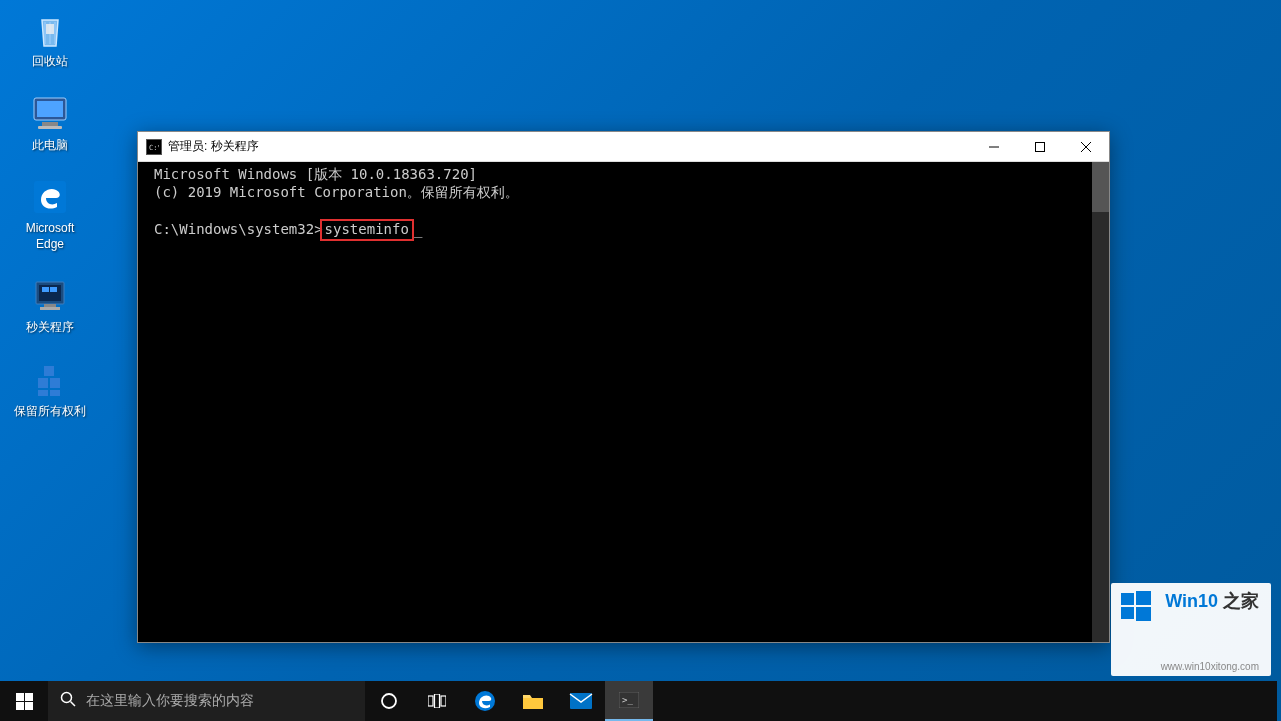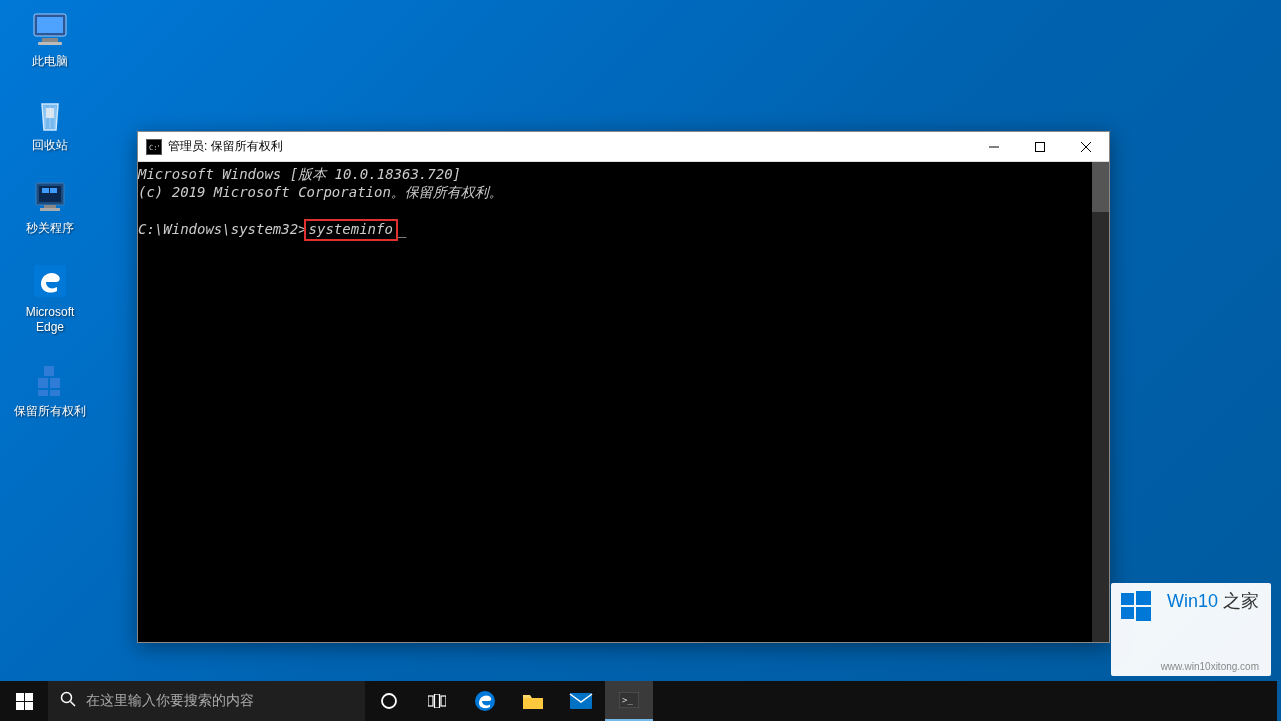--- a/index.html
+++ b/index.html
@@ -89,25 +89,24 @@
   font-size: 12px;
   color: #000;
 }
 
 .cmd-body {
   height: calc(100% - 30px);
   background: #000;
   color: #ccc;
   font-family: "NSimSun", "SimSun", "Consolas", monospace;
   font-size: 14px;
-  padding: 4px 0;
+  padding: 4px 16px;
   position: relative;
   line-height: 1.25;
   white-space: pre;
-  font-style: italic;
 }
 .cmd-scrollbar {
   position: absolute;
   right: 0;
   top: 0;
   width: 17px;
   height: 100%;
   background: #2b2b2b;
 }
 .cmd-scrollbar .thumb {
@@ -187,106 +186,106 @@
   flex-direction: column;
   align-items: flex-end;
 }
 .watermark .wm-logo {
   position: absolute;
   left: 8px;
   top: 6px;
 }
 .watermark .wm-title {
   font-size: 18px;
-  font-weight: 400;
+  font-weight: 700;
   color: #333;
 }
 .watermark .wm-title .accent { color: #0078d7; }
 .watermark .wm-url {
   font-size: 10px;
   color: #888;
   margin-top: 48px;
 }
 </style>
 </head>
 <body>
 
 <div class="desktop-icons">
 
   <div class="desktop-icon">
     <div class="icon-img">
+      <svg width="44" height="44" viewBox="0 0 44 44">
+        <path d="M14 12 L30 12 L28 38 L16 38 Z" fill="rgba(200,230,255,0.6)" stroke="#cde8ff" stroke-width="1.5"></path>
+        <path d="M17 14 L17 36 M22 14 L22 36 M27 14 L27 36" stroke="#a0d0ff" stroke-width="1"></path>
+        <rect x="18" y="16" width="8" height="10" fill="#f0f0f0" opacity="0.8"></rect>
+      </svg>
+    </div>
+    <div class="icon-label">回收站</div>
+  </div>
+
+  <div class="desktop-icon">
+    <div class="icon-img">
       <svg width="44" height="40" viewBox="0 0 44 40">
         <rect x="6" y="4" width="32" height="22" rx="2" fill="#2b5797" stroke="#9ecfff" stroke-width="1"></rect>
         <rect x="9" y="7" width="26" height="16" fill="#4da3ff"></rect>
         <rect x="14" y="28" width="16" height="4" fill="#888"></rect>
         <rect x="10" y="32" width="24" height="3" rx="1" fill="#bbb"></rect>
       </svg>
     </div>
     <div class="icon-label">此电脑</div>
   </div>
 
+
   <div class="desktop-icon">
     <div class="icon-img">
       <svg width="44" height="44" viewBox="0 0 44 44">
-        <path d="M14 12 L30 12 L28 38 L16 38 Z" fill="rgba(200,230,255,0.6)" stroke="#cde8ff" stroke-width="1.5"></path>
-        <path d="M17 14 L17 36 M22 14 L22 36 M27 14 L27 36" stroke="#a0d0ff" stroke-width="1"></path>
-        <rect x="18" y="16" width="8" height="10" fill="#f0f0f0" opacity="0.8"></rect>
-      </svg>
-    </div>
-    <div class="icon-label">回收站</div>
-  </div>
-
+        <rect x="6" y="6" width="32" height="32" rx="3" fill="#0078d7"></rect>
+        <path d="M13 25 C13 16 22 12 28 15 C33 17 33 23 28 23 L18 23 C18 29 24 31 29 28 L29 32 C21 36 13 32 13 25 Z" fill="#fff"></path>
+      </svg>
+    </div>
+    <div class="icon-label">Microsoft Edge</div>
+  </div>
 
   <div class="desktop-icon">
     <div class="icon-img">
       <svg width="44" height="40" viewBox="0 0 44 40">
         <rect x="8" y="6" width="28" height="22" rx="1" fill="#1a4c80" stroke="#3e7fbf"></rect>
         <rect x="11" y="9" width="22" height="16" fill="#0a2850"></rect>
         <rect x="14" y="11" width="7" height="5" fill="#3e9bff"></rect>
         <rect x="22" y="11" width="7" height="5" fill="#3e9bff"></rect>
         <rect x="16" y="28" width="12" height="3" fill="#888"></rect>
         <rect x="12" y="31" width="20" height="3" fill="#aaa"></rect>
       </svg>
     </div>
     <div class="icon-label">秒关程序</div>
   </div>
 
   <div class="desktop-icon">
     <div class="icon-img">
       <svg width="44" height="44" viewBox="0 0 44 44">
-        <rect x="6" y="6" width="32" height="32" rx="3" fill="#0078d7"></rect>
-        <path d="M13 25 C13 16 22 12 28 15 C33 17 33 23 28 23 L18 23 C18 29 24 31 29 28 L29 32 C21 36 13 32 13 25 Z" fill="#fff"></path>
-      </svg>
-    </div>
-    <div class="icon-label">Microsoft Edge</div>
-  </div>
-
-  <div class="desktop-icon">
-    <div class="icon-img">
-      <svg width="44" height="44" viewBox="0 0 44 44">
         <rect x="10" y="20" width="10" height="10" fill="#2e7cd6"></rect>
         <rect x="22" y="20" width="10" height="10" fill="#2e7cd6"></rect>
         <rect x="16" y="8" width="10" height="10" fill="#2e7cd6"></rect>
         <rect x="10" y="32" width="10" height="6" fill="#2e7cd6"></rect>
         <rect x="22" y="32" width="10" height="6" fill="#2e7cd6"></rect>
       </svg>
     </div>
     <div class="icon-label">保留所有权利</div>
   </div>
 
 </div>
 
 <div class="cmd-window">
   <div class="cmd-titlebar">
     <div class="title-icon">
       <svg width="10" height="8" viewBox="0 0 10 8">
           <text x="0" y="7" font-size="7" fill="#ccc" font-family="monospace">C:\</text>
         </svg>
     </div>
-    <div class="title-text">管理员: 保留所有权利</div>
+    <div class="title-text">管理员: 秒关程序</div>
     <div class="win-controls">
       <div class="win-btn">
         <svg width="10" height="10" viewBox="0 0 10 10">
             <line x1="0" y1="5" x2="10" y2="5" stroke="#000" stroke-width="1"></line>
           </svg>
       </div>
       <div class="win-btn">
         <svg width="10" height="10" viewBox="0 0 10 10">
             <rect x="0.5" y="0.5" width="9" height="9" fill="none" stroke="#000" stroke-width="1"></rect>
           </svg>

